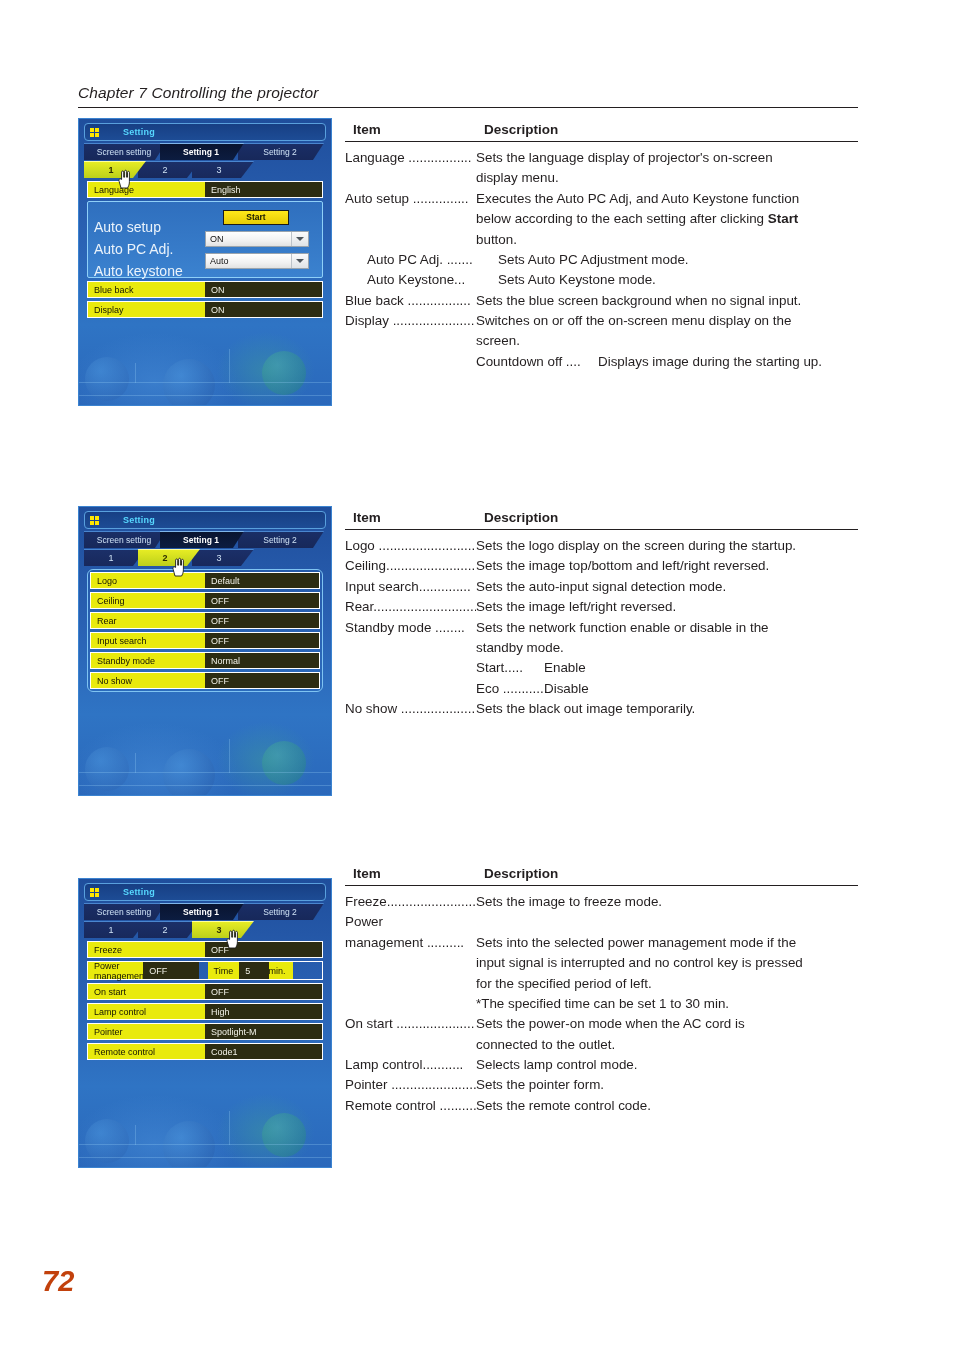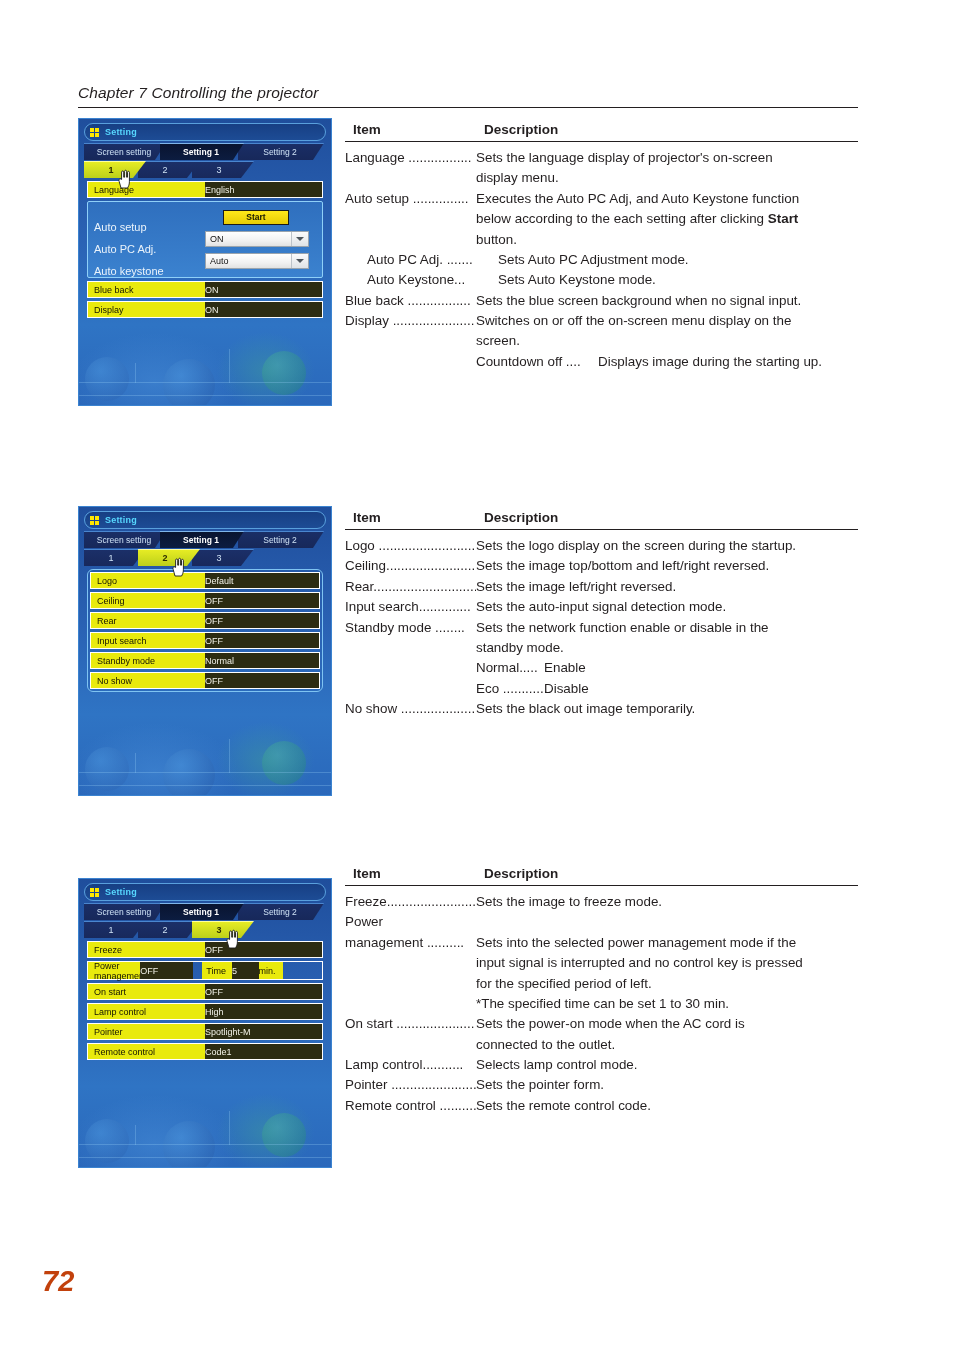--- a/index.html
+++ b/index.html
@@ -94,25 +94,26 @@
   .osd-deco .l2 { left: 0; bottom: 9px;  width: 100%; height: 1px; }
   .osd-deco .l3 { left: 150px; bottom: 22px; width: 1px; height: 34px; }
   .osd-deco .l4 { left: 56px;  bottom: 22px; width: 1px; height: 20px; }
 
   
   .osd-titlebar {
     position: relative;
     height: 18px;
     margin: 4px 5px 0 5px;
     border: 1px solid #59a0dd;
-    border-radius: 9px;
+    border-radius: 4px;
     background: linear-gradient(180deg, #173f84 0%, #1d4c95 100%);
     display: flex;
     align-items: center;
     box-sizing: border-box;
+    gap: 18px;
   }
   .osd-titlebar .dots {
     width: 10px; height: 9px;
     margin-left: 5px; margin-right: 5px;
     display: grid;
     grid-template-columns: 4px 4px;
     grid-template-rows: 4px 4px;
     gap: 1px;
   }
   .osd-titlebar .dots i {
@@ -231,41 +232,41 @@
     padding-left: 6px;
     box-sizing: border-box;
   }
   .osd-row .r-value {
     flex: 1;
     background: #2c2c12;
     color: #f2f2e8;
     font-size: 9px;
     display: flex;
     align-items: center;
-    padding-left: 0;
+    padding-left: 6px;
     box-sizing: border-box;
   }
 
   
   .osd-bluegroup {
     margin: 3px 8px 0 8px;
     border: 1px solid #8fd0f8;
     border-radius: 2px;
     padding: 4px 6px 5px 6px;
     background: linear-gradient(180deg, #2f6fbe 0%, #3b82cf 100%);
   }
   .osd-brow {
     display: flex;
     align-items: center;
     height: 22px;
   }
   .osd-brow .b-label {
     width: 50%;
     color: #eaf3fb;
-    font-size: 11px;
+    font-size: 14px;
     margin-top: 20px;
   }
   .osd-brow .b-control { flex: 1; display: flex; align-items: center; }
 
   .btn-start {
     width: 66px;
     height: 15px;
     background: linear-gradient(180deg, #ffe81a 0%, #e8cc05 100%);
     border: 1px solid #1a1a1a;
     color: #1a1a00;
@@ -626,35 +627,35 @@
 
     <div class="desc-row">
       <div class="d-item">Logo ...........................</div>
       <div class="d-text">Sets the logo display on the screen during the startup.</div>
     </div>
     <div class="desc-row">
       <div class="d-item">Ceiling........................</div>
       <div class="d-text">Sets the image top/bottom and left/right reversed.</div>
     </div>
     <div class="desc-row">
+      <div class="d-item">Input search..............</div>
+      <div class="d-text">Sets the auto-input signal detection mode.</div>
+    </div>
+    <div class="desc-row">
       <div class="d-item">Rear............................</div>
       <div class="d-text">Sets the image left/right reversed.</div>
     </div>
     <div class="desc-row">
-      <div class="d-item">Input search..............</div>
-      <div class="d-text">Sets the auto-input signal detection mode.</div>
-    </div>
-    <div class="desc-row">
       <div class="d-item">Standby mode ........</div>
       <div class="d-text">Sets the network function enable or disable in the</div>
     </div>
     <div class="desc-cont">standby mode.</div>
 
     <div class="desc-sub">
-      <div class="s-item">Normal.....</div>
+      <div class="s-item">Start.....</div>
       <div class="s-text">Enable</div>
     </div>
     <div class="desc-sub">
       <div class="s-item">Eco ............</div>
       <div class="s-text">Disable</div>
     </div>
 
     <div class="desc-row">
       <div class="d-item">No show ....................</div>
       <div class="d-text">Sets the black out image temporarily.</div>

